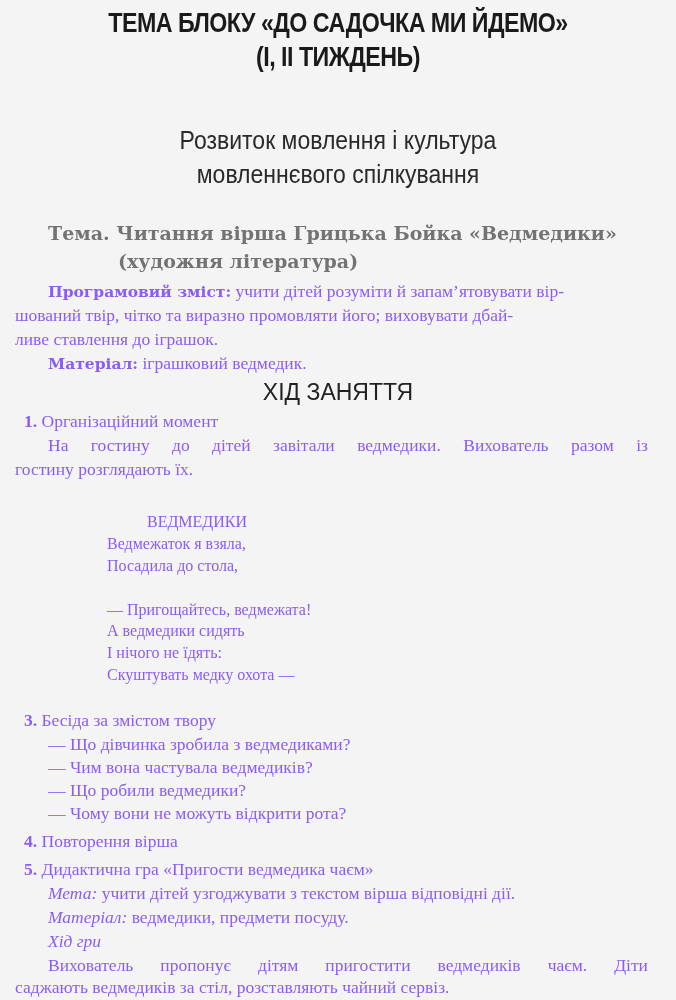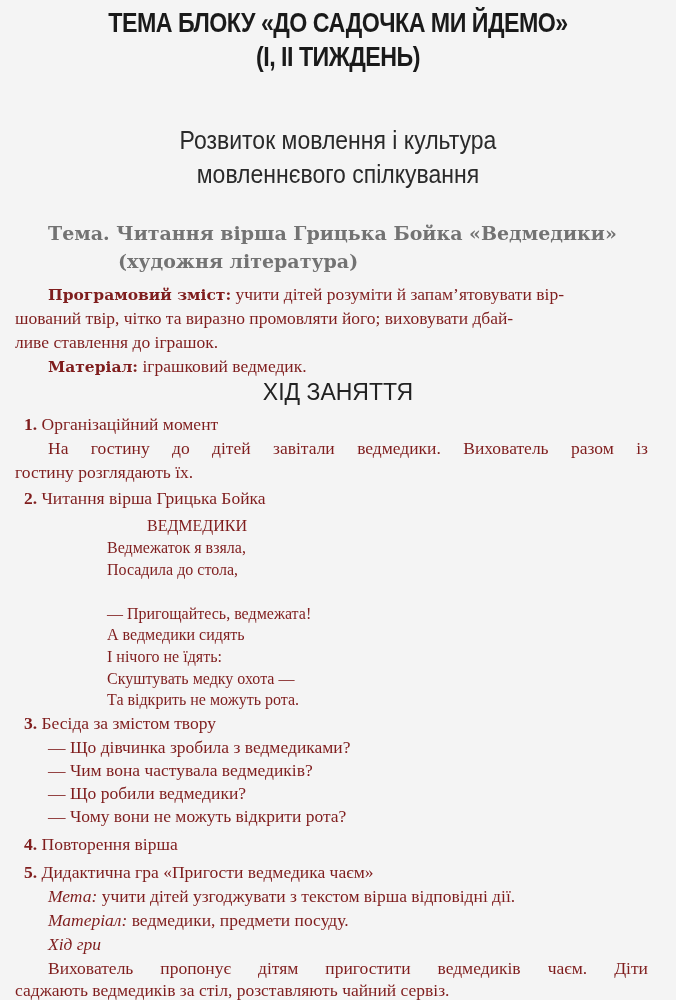--- a/index.html
+++ b/index.html
@@ -17,21 +17,21 @@
       transform: scaleX(0.86); transform-origin: center;
     }
     .section-title {
       position: absolute; left: 0; width: 676px; text-align: center;
       font-family: "Liberation Sans", sans-serif; font-weight: normal;
       font-size: 25px; line-height: 36px; color: #2a2a2a;
       transform: scaleX(0.92); transform-origin: center;
     }
     .line {
       position: absolute; white-space: nowrap;
-      font-family: "Liberation Serif", serif; font-size: 17.5px; line-height: 29px; color: #7f1d1d;
+      font-family: "Liberation Serif", serif; font-size: 17.5px; line-height: 22px; color: #8b5cf6;
     }
     .bold-serif { font-family: "DejaVu Serif", serif; font-weight: bold; }
     .topic {
       position: absolute; white-space: nowrap;
       font-family: "DejaVu Serif", serif; font-weight: bold; font-size: 19px; line-height: 26px; color: #737373;
     }
     .lbl { font-weight: bold; }
     .ital { font-style: italic; }
     .hid {
       position: absolute; left: 0; width: 676px; text-align: center;
@@ -71,32 +71,27 @@
 
   <div class="hid" style="top:381px;">ХІД ЗАНЯТТЯ</div>
 
   <div class="line" style="left:24px; top:410px;">
     <span class="lbl">1.</span>
     <span>Організаційний момент</span>
   </div>
   <div class="line justify" style="left:48px; top:434px; width:600px;">На гостину до дітей завітали ведмедики. Вихователь разом із</div>
   <div class="line" style="left:15px; top:458px;">гостину розглядають їх.</div>
 
-  <div class="line" style="left:24px; top:484px;">
-    <span class="lbl">2.</span>
-    <span>Читання вірша Грицька Бойка</span>
-  </div>
   <div class="line poem" style="left:147px; top:511px;">ВЕДМЕДИКИ</div>
   <div class="line poem" style="left:107px; top:533px;">Ведмежаток я взяла,</div>
   <div class="line poem" style="left:107px; top:555px;">Посадила до стола,</div>
   <div class="line poem" style="left:107px; top:599px;">— Пригощайтесь, ведмежата!</div>
   <div class="line poem" style="left:107px; top:620px;">А ведмедики сидять</div>
   <div class="line poem" style="left:107px; top:642px;">І нічого не їдять:</div>
   <div class="line poem" style="left:107px; top:664px;">Скуштувать медку охота —</div>
-  <div class="line poem" style="left:107px; top:685px;">Та відкрить не можуть рота.</div>
 
   <div class="line" style="left:24px; top:709px;">
     <span class="lbl">3.</span>
     <span>Бесіда за змістом твору</span>
   </div>
   <div class="line" style="left:48px; top:733px;">— Що дівчинка зробила з ведмедиками?</div>
   <div class="line" style="left:48px; top:756px;">— Чим вона частувала ведмедиків?</div>
   <div class="line" style="left:48px; top:779px;">— Що робили ведмедики?</div>
   <div class="line" style="left:48px; top:802px;">— Чому вони не можуть відкрити рота?</div>
 

